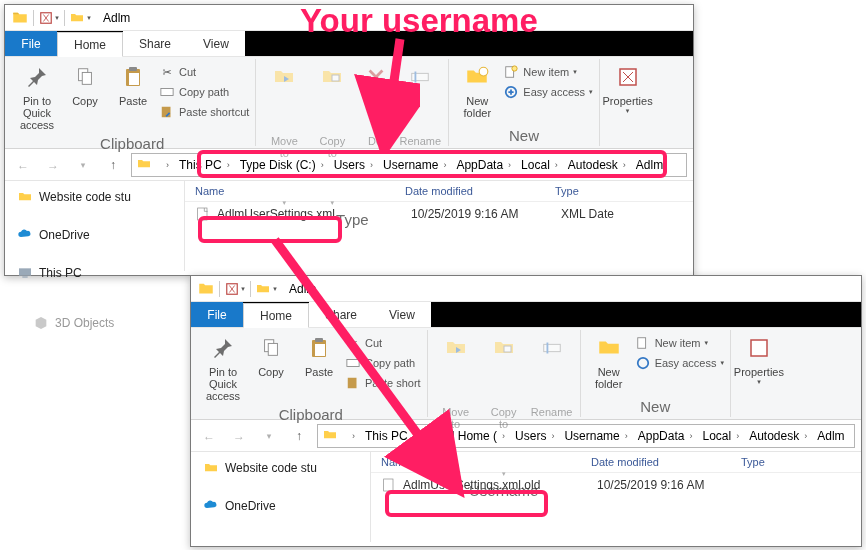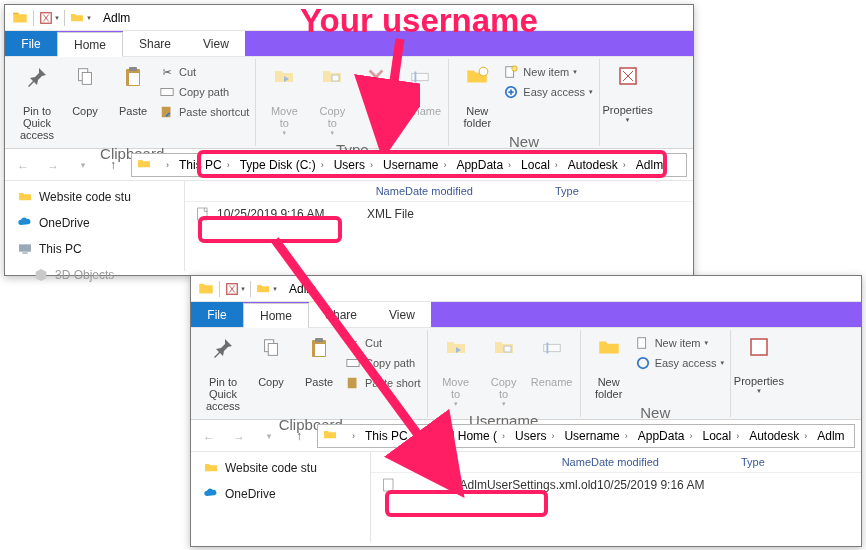--- a/index.html
+++ b/index.html
@@ -29,21 +29,21 @@
     gap: 4px;
     border-bottom: 1px solid #e5e5e5;
   }
   .titlebar .folder-ico { width: 18px; height: 18px; }
   .tb-divider { width:1px; height:16px; background:#ccc; }
   .qat-btn { width:22px; height:22px; display:flex; align-items:center; justify-content:center; color:#4b4b4b; }
   .qat-btn .chev { font-size:7px; color:#555; margin-left:2px; }
   .titlebar-title { margin-left: 8px; color:#000; }
   .menubar {
     display: flex; align-items: stretch; height: 26px;
-    background: #8b5cf6; border-bottom: 1px solid #e5e5e5;
+    background: #000000; border-bottom: 1px solid #e5e5e5;
   }
   .menu-file {
     width: 52px; background:#1979ca; color:#fff;
     display:flex; align-items:center; justify-content:center;
     font-size: 12px;
   }
   .menu-tab {
     padding: 0 16px; display:flex; align-items:center;
     color:#333; background:#fff; cursor:default;
   }
@@ -62,26 +62,26 @@
     border-right:1px solid #dcdcdc; padding:0 4px;
   }
   .rgroup:last-of-type{border-right:none;justify-content:center;}
   .rgroup-label{ font-size:15px; color:#6a6a6a; margin-top:auto; padding:2px 0; }
   .rbtn-big {
     display:flex; flex-direction:column; align-items:center;
     width:48px; padding:2px 2px; color:#444; text-align:center;
     font-size:11px; line-height:1.1;
   }
   .rbtn-big .ico { width:32px; height:32px; display:flex; align-items:center; justify-content:center; }
-  .rbtn-big .lbl { margin-top:12px; }
+  .rbtn-big .lbl { margin-top:2px; }
   .rbtn-big .chev { font-size:7px; color:#555; }
   .rcol { display:flex; flex-direction:column; gap:2px; padding-top:4px; }
   .rline { display:flex; align-items:center; gap:4px; color:#555; font-size:11px; padding:1px 2px; }
   .rline .ico-sm { width:16px; height:16px; display:flex; align-items:center; justify-content:center; }
-  .disabled { opacity: .45; }
+  .disabled { opacity: .45; gap: 40px; }
   
   .navrow {
     display:flex; align-items:center; height:32px;
     padding:4px 6px; gap:6px; border-bottom:1px solid #e5e5e5;
   }
   .nav-arrow {
     width:24px; height:24px; display:flex; align-items:center; justify-content:center;
     color:#555; font-size:12px;
   }
   .addr {
@@ -90,31 +90,31 @@
   }
   .addr .folder-ico{width:18px;height:18px;margin:0 2px;}
   .crumb {
     display:flex; align-items:center; color:#000; padding:0 5px; white-space:nowrap;
   }
   .crumb .chevr { font-size:9px; color:#555; margin-left:5px; }
   
   .body { display:flex; height:90px; }
   .sidebar {
     width:180px; border-right:1px solid #e5e5e5; padding:6px 4px;
-    display:flex; flex-direction:column; gap:6px;text-align:right;
+    display:flex; flex-direction:column; gap:18px;text-align:right;
   }
   .sb-item { display:flex; align-items:center; gap:6px; padding:2px 8px; color:#222; }
   .sb-item .sb-ico{width:16px;height:16px;display:flex;align-items:center;justify-content:center;}
-  .sb-item.sub { padding-left:24px; color:#999; }
+  .sb-item.sub { padding-left:24px; color:#999;margin-top:12px; }
   .filearea { flex:1; display:flex; flex-direction:column; }
   .cols {
     display:flex; padding:4px 10px; color:#3b5998; font-size:11px;
     border-bottom:1px solid #eee;
   }
-  .col-name{flex:0 0 210px;text-align:right;}
+  .col-name{flex:0 0 210px;}
   .col-date{flex:0 0 150px;}
   .col-type{flex:0 0 100px;}
   .row {
     display:flex; align-items:center; padding:4px 10px; color:#333;
   }
   .row .file-ico{width:16px;height:16px;margin-right:6px;}
   
   .hl {
     position:absolute; border:4px solid #ff1e63; border-radius:6px;
     background:transparent; pointer-events:none;
@@ -411,22 +411,23 @@
         <div class="col-date">Date modified</div>
         <div class="col-type">Type</div>
       </div>
       <div class="row">
         <span class="file-ico">
           <svg viewBox="0 0 24 24" width="16" height="16">
               <rect x="4" y="3" width="14" height="18" fill="#fff" stroke="#888"></rect>
               <path d="M14 3v5h5" fill="none" stroke="#888"></path>
             </svg>
         </span>
+        <div class="col-name" style="flex:0 0 194px;">AdlmUserSettings.xml</div>
         <div class="col-date">10/25/2019 9:16 AM</div>
-        <div class="col-type">XML File</div>
+        <div class="col-type">XML Date</div>
       </div>
     </div>
   </div>
 </div>
 
 <div class="explorer" style="left:190px; top:275px; width:672px; height:272px;">
 
   <div class="titlebar">
     <span class="folder-ico">
       <svg viewBox="0 0 24 24" width="18" height="18">

